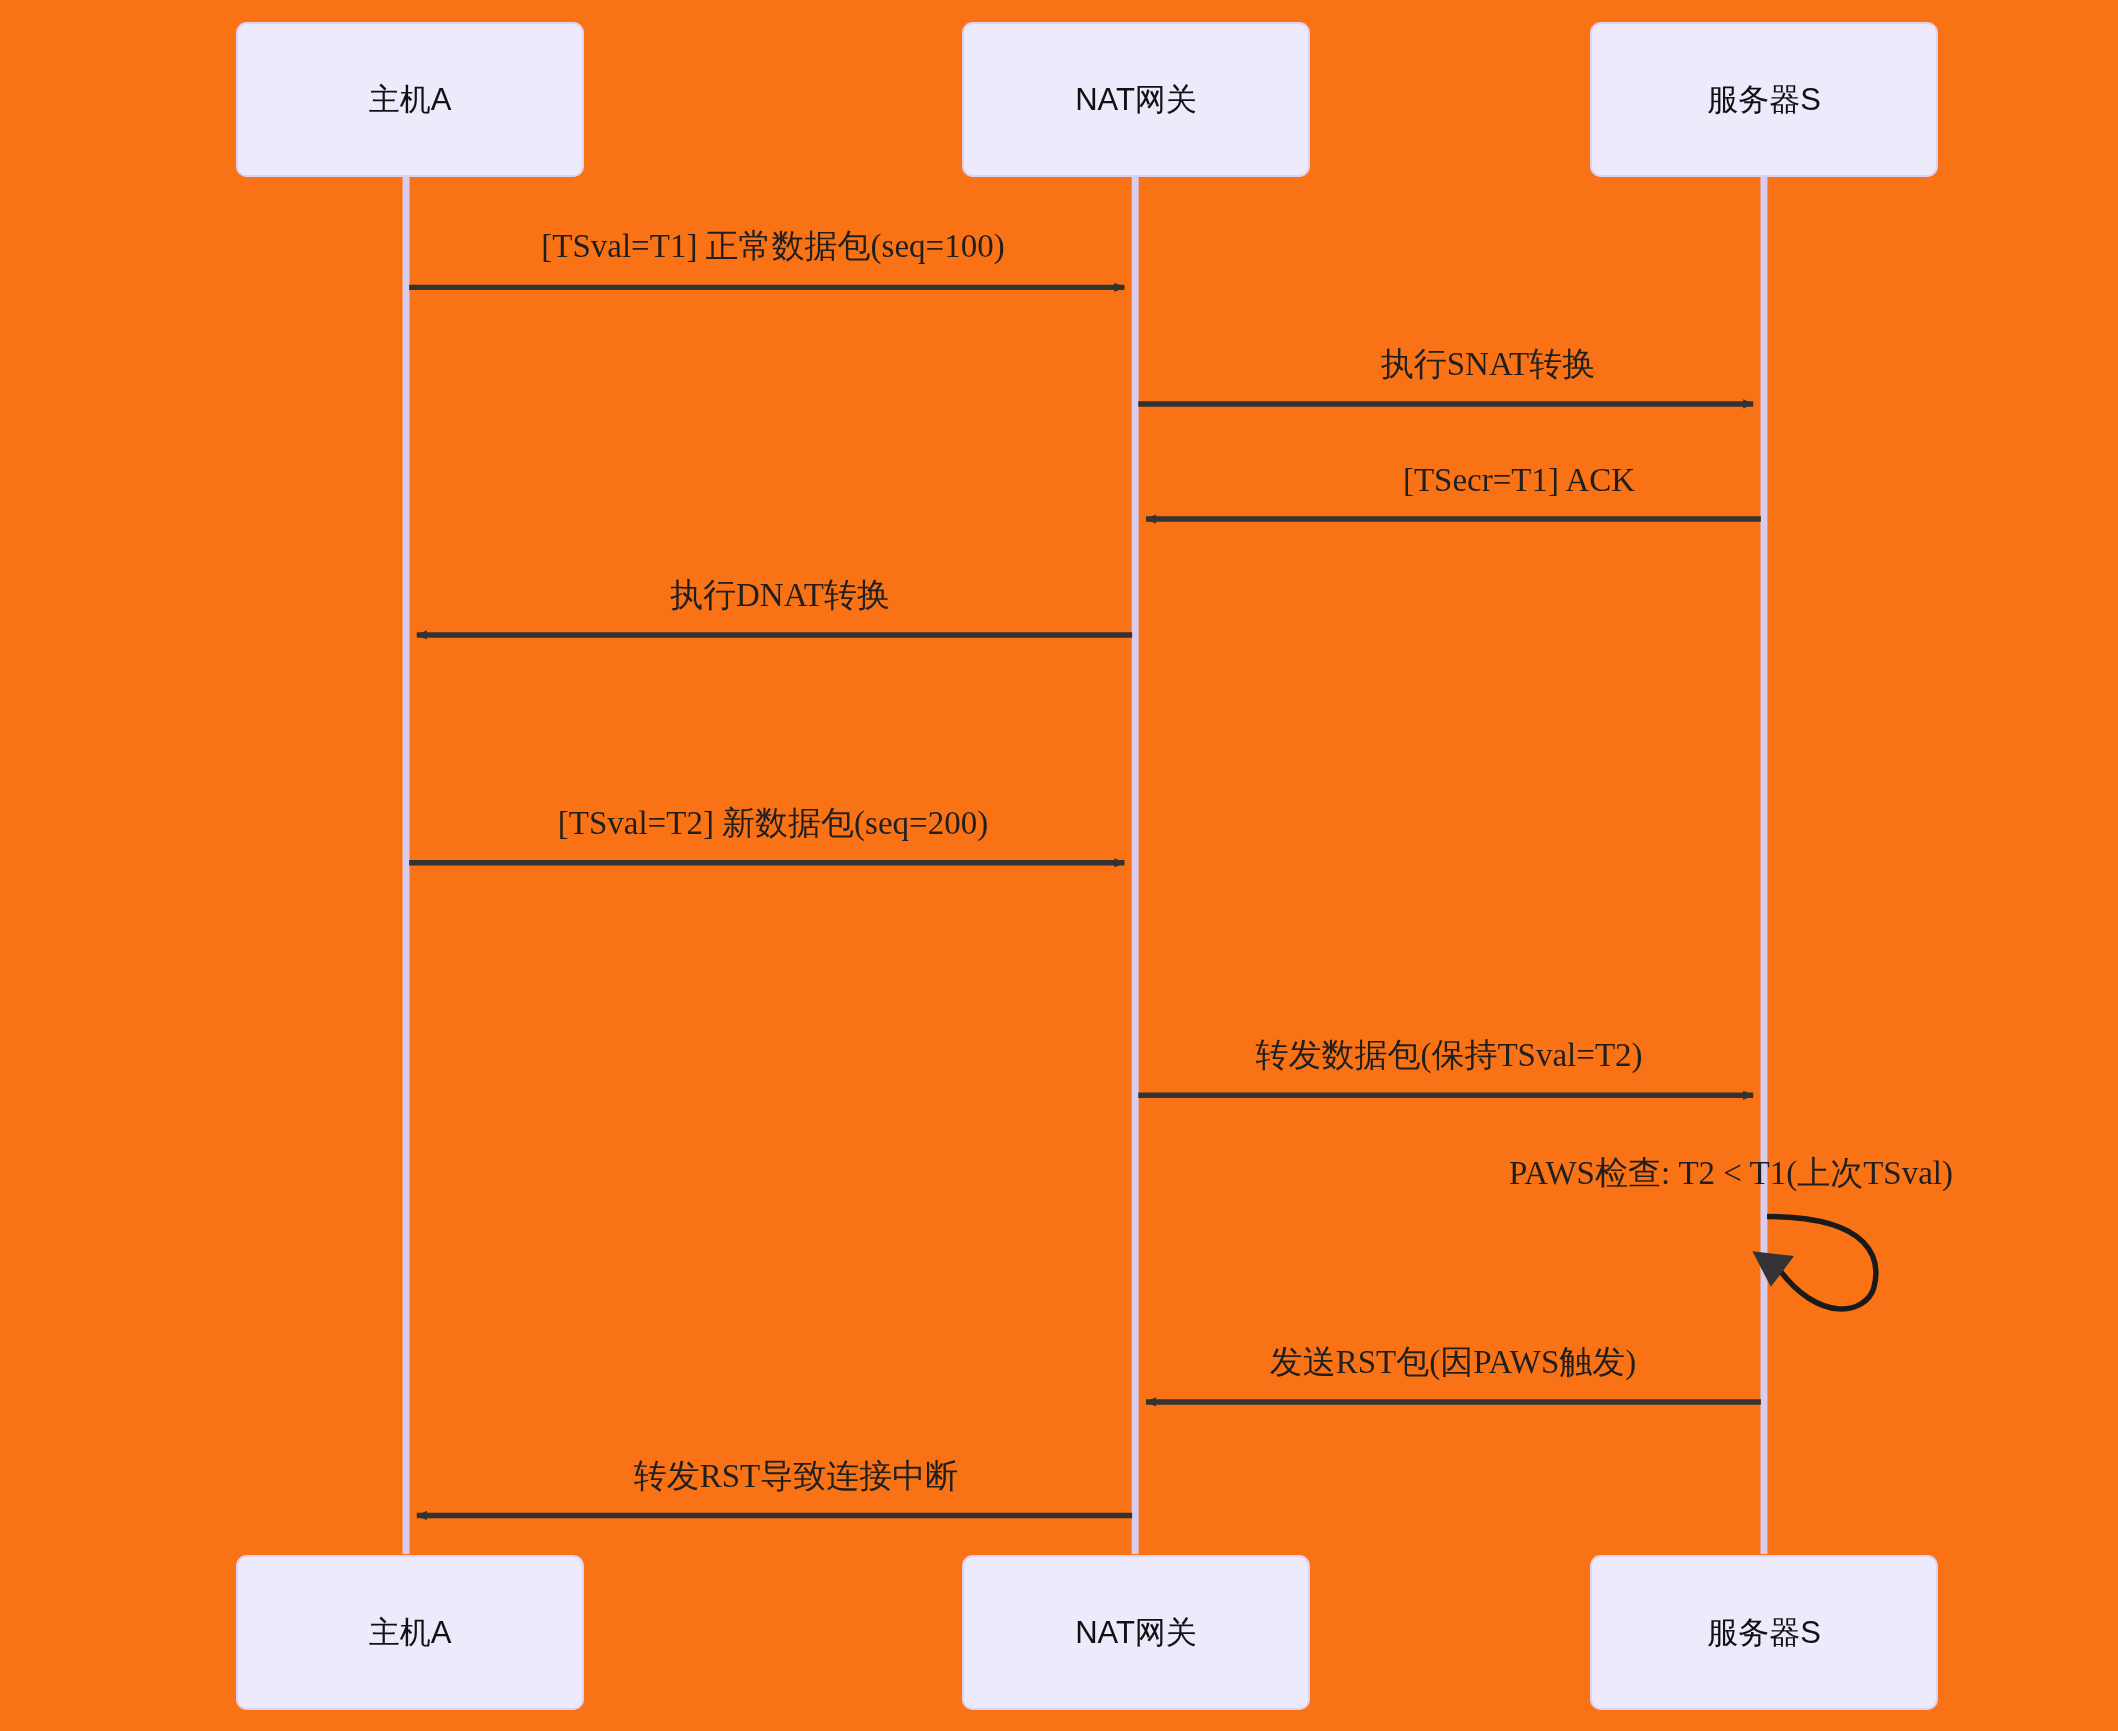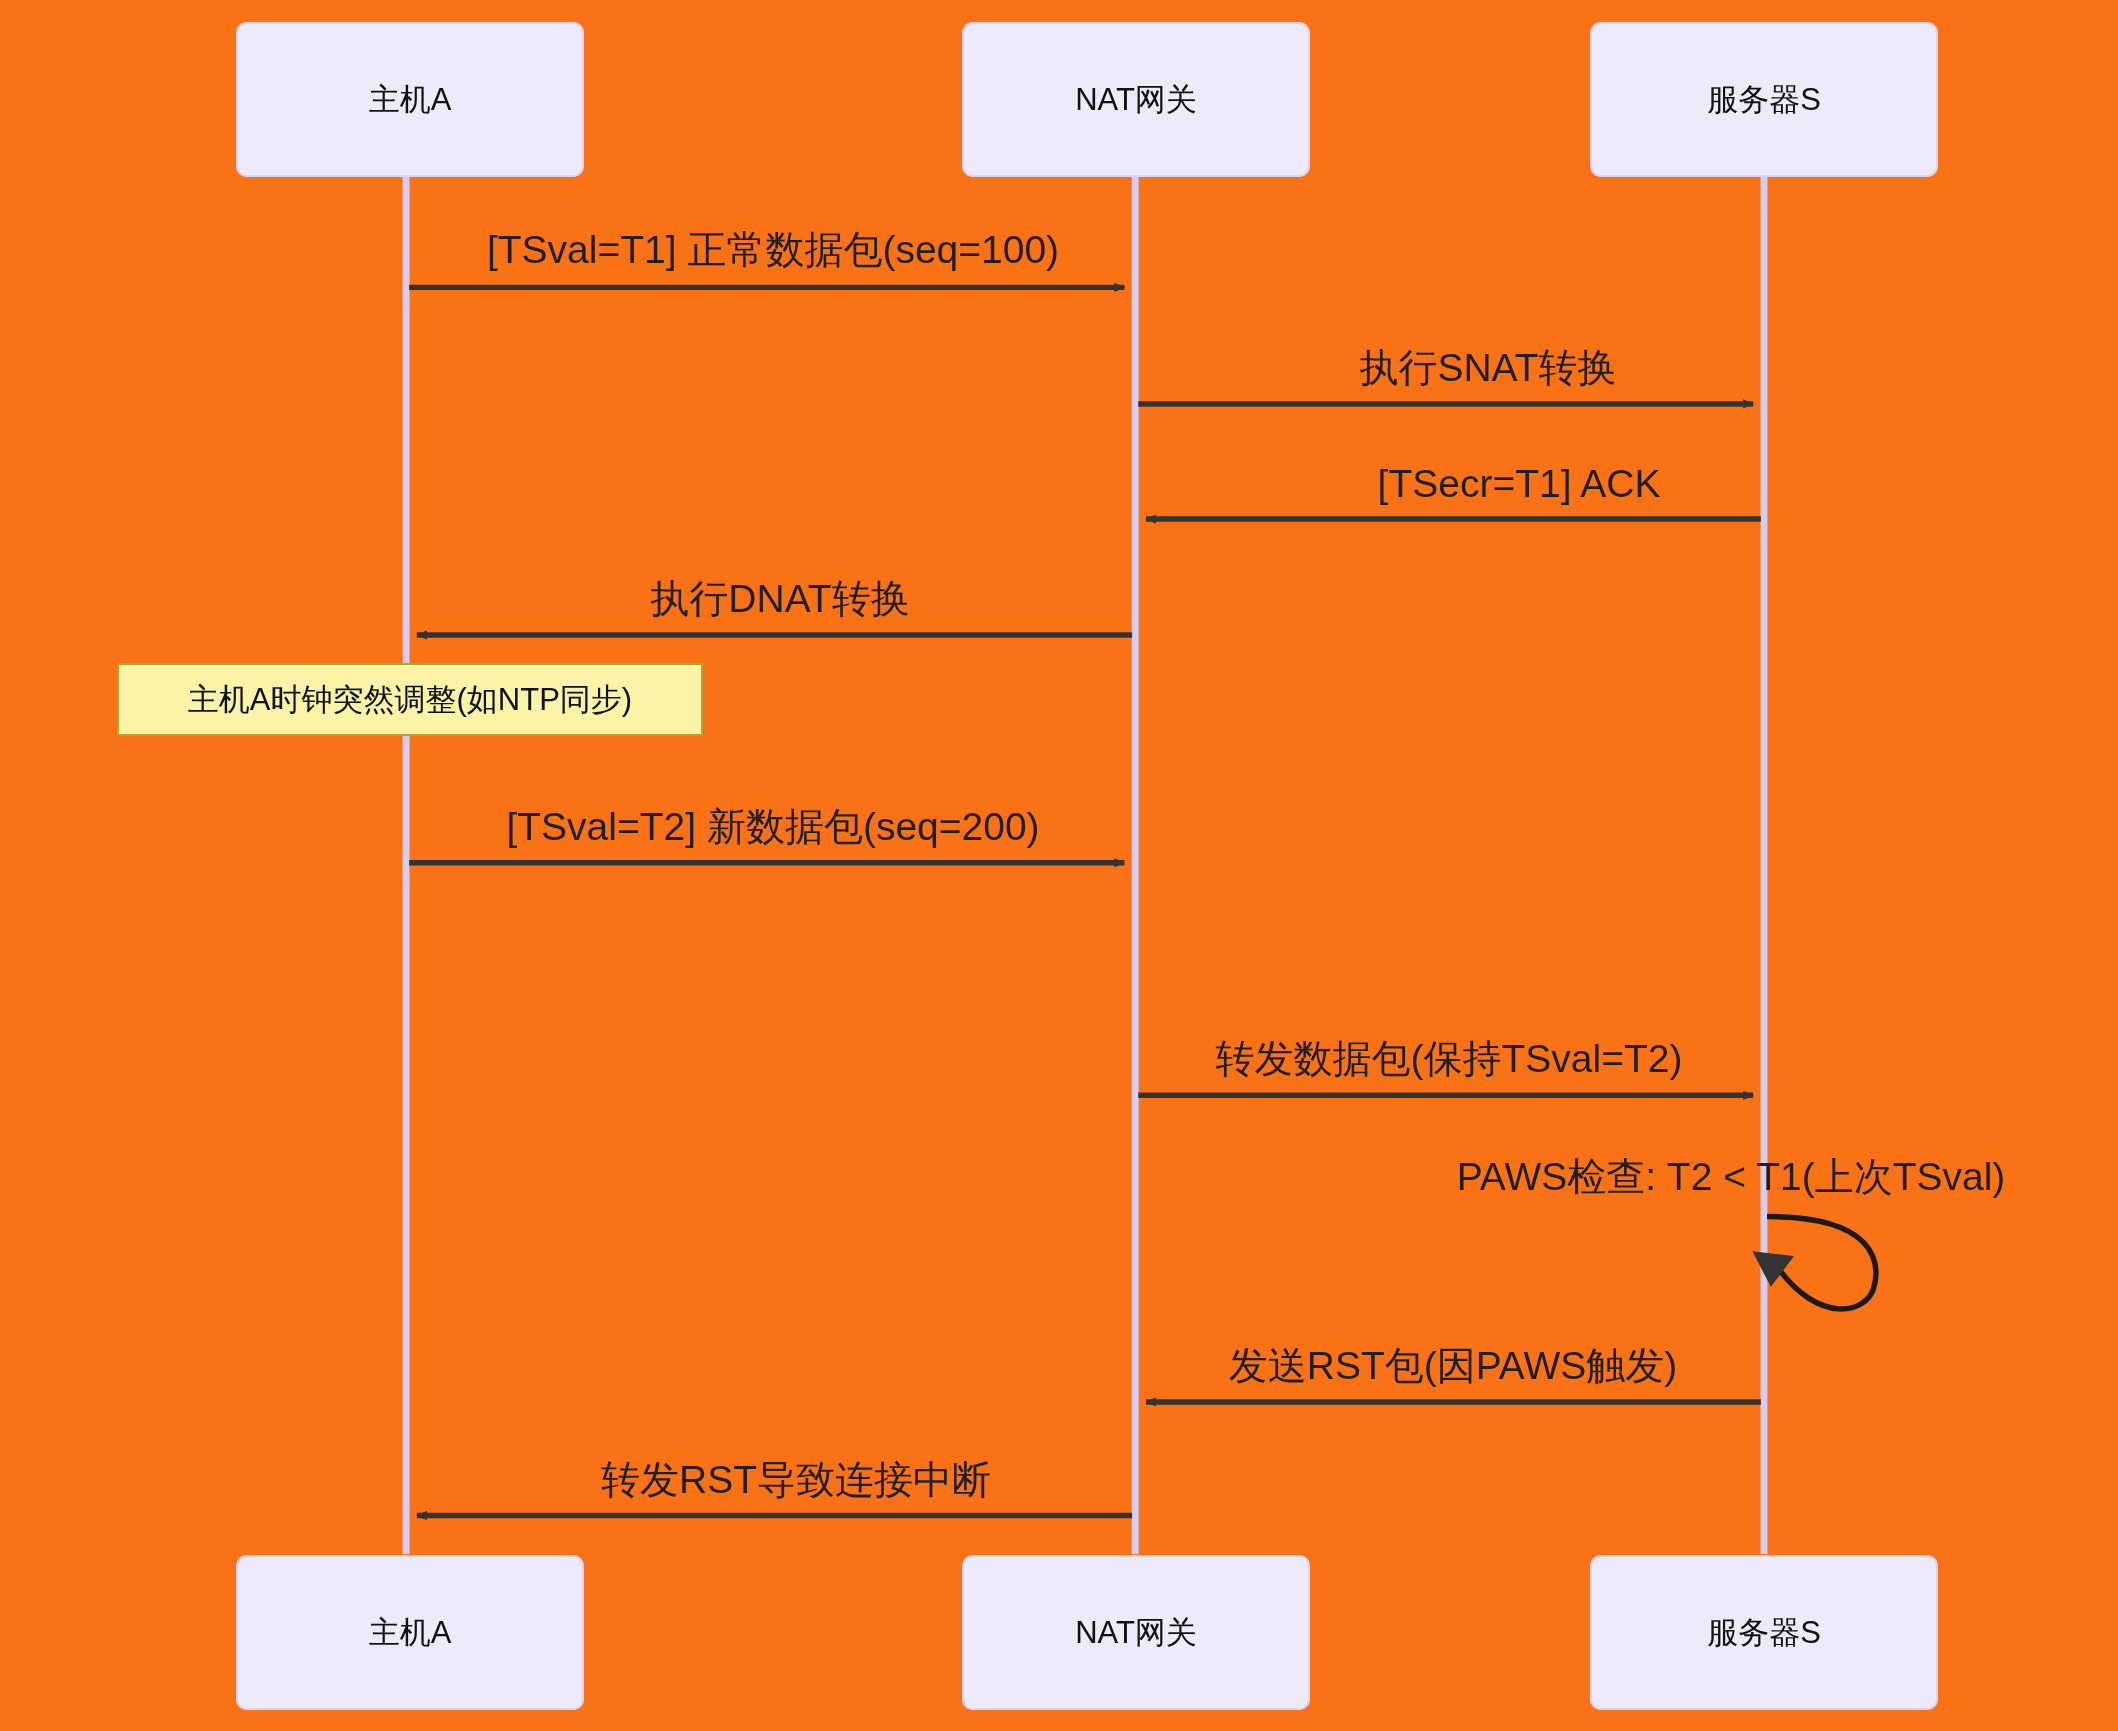--- a/index.html
+++ b/index.html
@@ -38,25 +38,26 @@
   }
   .participant-label {
     font-size: 31px;
     color: #111111;
     font-weight: 400;
     line-height: 1.2;
     white-space: nowrap;
   }
   .msg-label {
     position: absolute;
-    font-size: 39px;
+    font-size: 33px;
     color: #1f1f1f;
     white-space: nowrap;
     line-height: 1;
     transform: translateX(-50%);
+    font-family: Liberation Serif, serif;
   }
   .note-box {
     position: absolute;
     box-sizing: border-box;
     background: #FBF3A5;
     border: 2.3px solid #ACA632;
     display: flex;
     align-items: center;
     justify-content: center;
   }
@@ -129,18 +130,15 @@
   <div class="msg-label" style="left:773px; top:230px;">[TSval=T1] 正常数据包(seq=100)</div>
   <div class="msg-label" style="left:1449px; top:348px;margin-left:39px;">执行SNAT转换</div>
   <div class="msg-label" style="left:1519px; top:464px;">[TSecr=T1] ACK</div>
   <div class="msg-label" style="left:780px; top:579px;">执行DNAT转换</div>
   <div class="msg-label" style="left:773px; top:807px;">[TSval=T2] 新数据包(seq=200)</div>
   <div class="msg-label" style="left:1449px; top:1039px;">转发数据包(保持TSval=T2)</div>
   <div class="msg-label" style="left:1731px; top:1157px;">PAWS检查: T2 &lt; T1(上次TSval)</div>
   <div class="msg-label" style="left:1453px; top:1346px;text-align:right;">发送RST包(因PAWS触发)</div>
   <div class="msg-label" style="left:796px; top:1460px;">转发RST导致连接中断</div>
 
-  <div class="note-box" style="left:117px; top:663px; width:586px; height:73px;">
-    <span class="note-label">主机A时钟突然调整(如NTP同步)</span>
-  </div>
 
 </div>
 
 
 </body></html>

